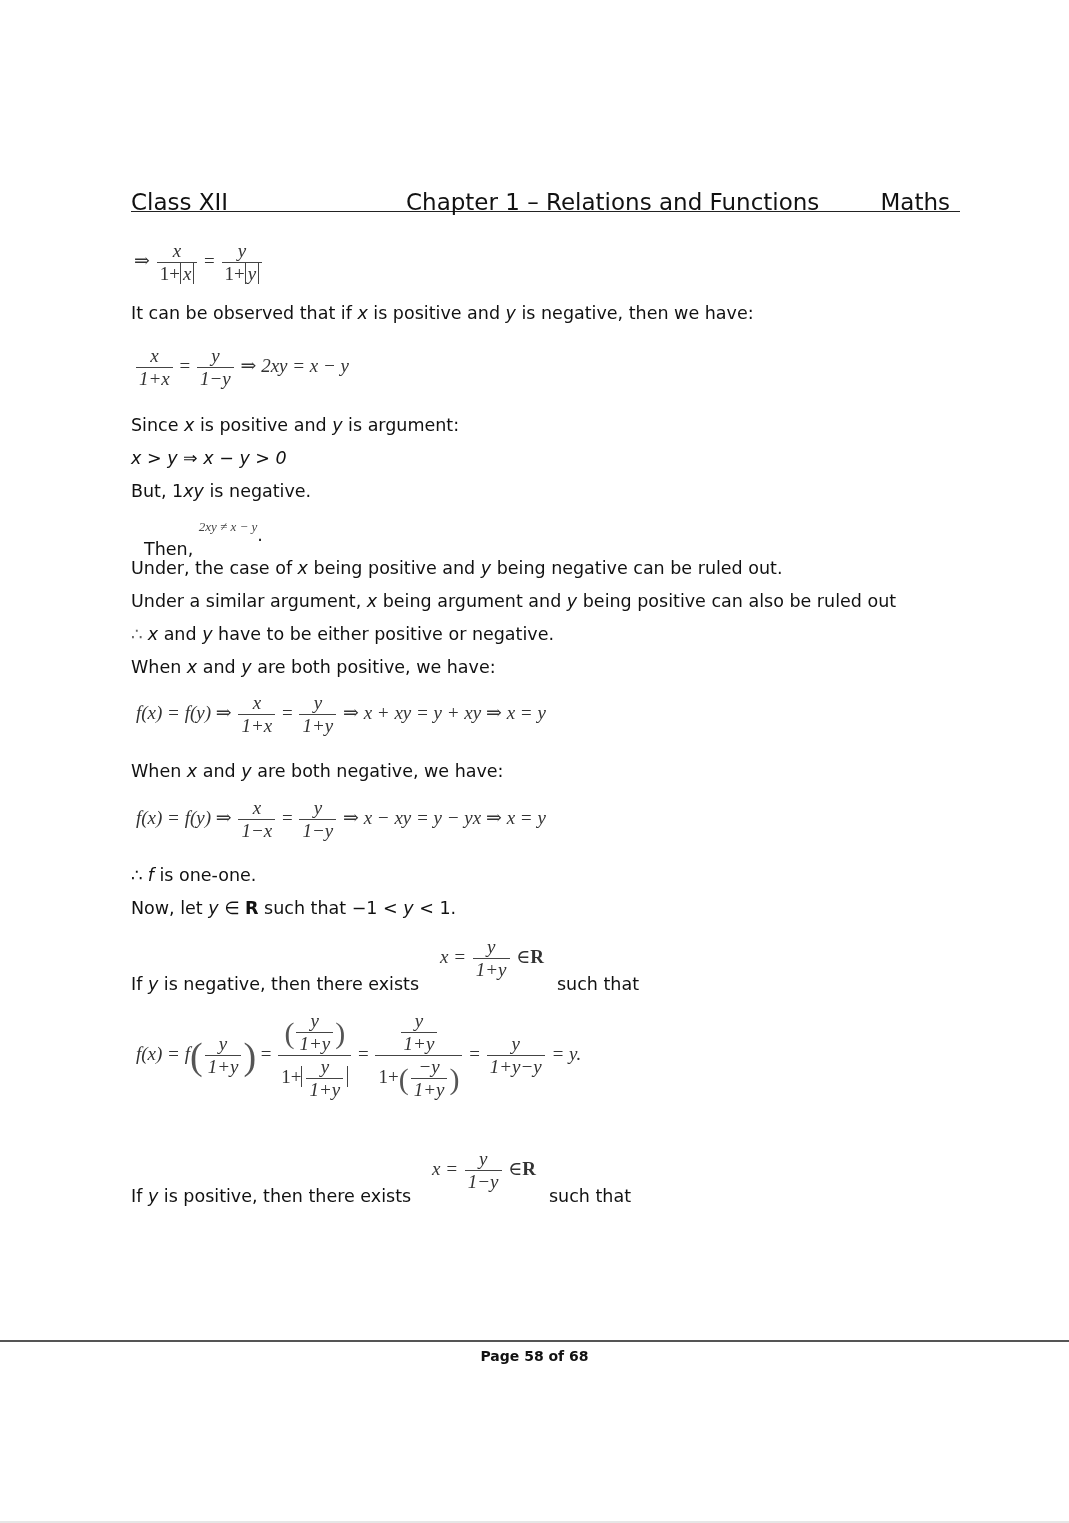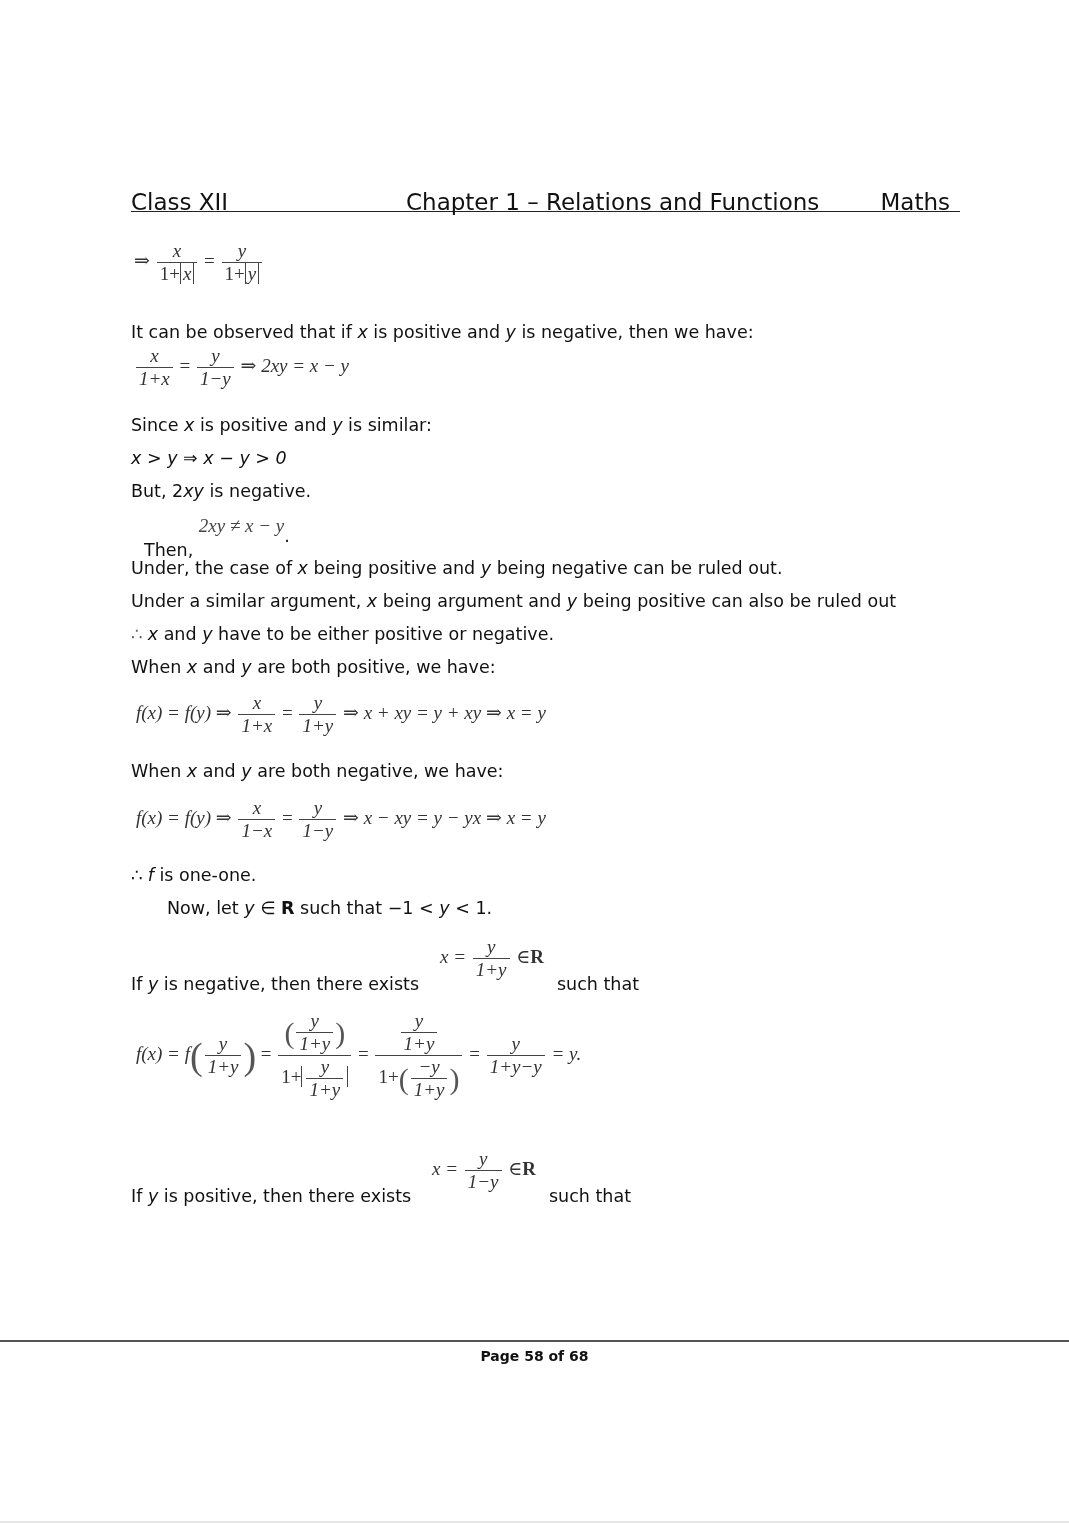--- a/index.html
+++ b/index.html
@@ -40,43 +40,43 @@
     <span class="num">x</span>
     <span class="den"><span class="r">1+</span><span class="abs">x</span></span>
   </span>
   <span class="r">=</span>
   <span class="frac">
     <span class="num">y</span>
     <span class="den"><span class="r">1+</span><span class="abs">y</span></span>
   </span>
 </div>
 
-<div class="line sans" style="top:322px;">
+<div class="line sans" style="top:303px;">
   <span>It can be observed that if </span><i>x</i><span> is positive and </span><i>y</i><span> is negative, then we have:</span>
 </div>
 
 <div class="math serif" style="left:134px; top:345px;">
   <span class="frac"><span class="num">x</span><span class="den">1+x</span></span>
   <span class="r">=</span>
   <span class="frac"><span class="num">y</span><span class="den">1−y</span></span>
   <span>⇒ 2xy = x − y</span>
 </div>
 
 <div class="line sans" style="top:415px;">
-  <span>Since </span><i>x</i><span> is positive and </span><i>y</i><span> is similar:</span>
+  <span>Since </span><i>x</i><span> is positive and </span><i>y</i><span> is argument:</span>
 </div>
 
 <div class="line sans" style="top:448px; font-style:italic;">x &gt; y ⇒ x − y &gt; 0</div>
 
 <div class="line sans" style="top:481px;">
-  <span>But, 2</span><i>xy</i><span> is negative.</span>
+  <span>But, 1</span><i>xy</i><span> is negative.</span>
 </div>
 
 <div class="line sans" style="top:515px;">
-  <span style="position:relative; top:24px;margin-left:13px;">Then, </span><span class="serif" style="font-style:italic; font-size:19px; color:#444;">2xy ≠ x − y</span><span style="position:relative; top:10px;">.</span>
+  <span style="position:relative; top:24px;margin-left:13px;">Then, </span><span class="serif" style="font-style:italic; font-size:13px; color:#444;">2xy ≠ x − y</span><span style="position:relative; top:10px;">.</span>
 </div>
 
 <div class="line sans" style="top:558px;">
   <span>Under, the case of </span><i>x</i><span> being positive and </span><i>y</i><span> being negative can be ruled out.</span>
 </div>
 
 <div class="line sans" style="top:591px;">
   <span>Under a similar argument, </span><i>x</i><span> being argument and </span><i>y</i><span> being positive can also be ruled out</span>
 </div>
 
@@ -105,21 +105,21 @@
   <span class="frac"><span class="num">x</span><span class="den">1−x</span></span>
   <span class="r">=</span>
   <span class="frac"><span class="num">y</span><span class="den">1−y</span></span>
   <span>⇒ x − xy = y − yx ⇒ x = y</span>
 </div>
 
 <div class="line sans" style="top:865px;">
   <span>∴</span> <i>f</i><span> is one-one.</span>
 </div>
 
-<div class="line sans" style="top:898px;margin-left:36px;">
+<div class="line sans" style="top:898px;">
   <span>Now, let </span><i>y</i><span> ∈ </span><b>R</b><span> such that −1 &lt; </span><i>y</i><span> &lt; 1.</span>
 </div>
 
 <div class="line sans" style="top:974px;">
   <span>If </span><i>y</i><span> is negative, then there exists</span>
 </div>
 <div class="line sans" style="top:974px; left:557px;">such that</div>
 
 <div class="math serif" style="left:440px; top:936px;">
   <span>x =</span>

